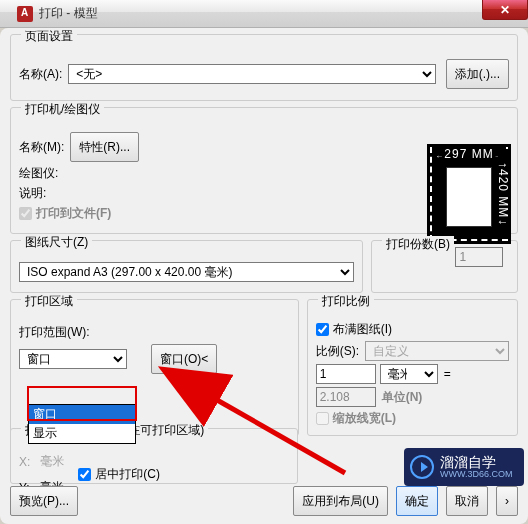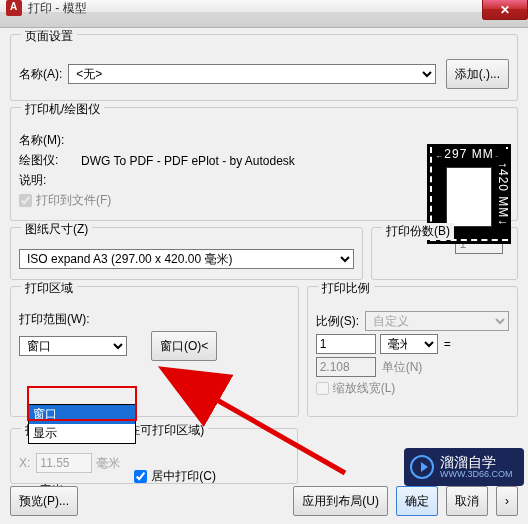--- a/index.html
+++ b/index.html
@@ -1,24 +1,24 @@
 <!DOCTYPE html>
 <html><head>
 <meta charset="utf-8">
 <style>
 * { box-sizing: border-box; margin: 0; padding: 0; font-family: "Microsoft YaHei", "SimSun", Arial, sans-serif; font-size: 12px; }
 body { background: #d4d0c8; width: 528px; height: 524px; position: relative; overflow: hidden; }
 
-.titlebar { height: 28px; background: linear-gradient(to bottom, #fafafa 0%, #e8e8e8 45%, #d8d8d8 46%, #cfcfcf 100%); border-bottom: 1px solid #b0b0b0; display: flex; padding-left: 6px; position: relative; }
+.titlebar { height: 28px; background: linear-gradient(to bottom, #fafafa 0%, #e8e8e8 45%, #d8d8d8 46%, #cfcfcf 100%); border-bottom: 1px solid #b0b0b0; display: flex; align-items: center; padding-left: 17px; position: relative; }
 .title-icon { width: 16px; height: 16px; background: #b22222; border-radius: 2px; margin-right: 6px; position: relative; }
 .title-icon::after { content: "A"; color: #fff; font-weight: bold; font-size: 10px; position: absolute; top: 1px; left: 4px; }
 .titlebar-text { color: #333; }
 .close-btn { position: absolute; right: 0; top: 0; width: 46px; height: 20px; background: linear-gradient(to bottom, #e68 0%, #c93434 45%, #b02020 46%, #a01818 100%); border: 1px solid #8a1515; border-top: none; border-bottom-left-radius: 3px; border-bottom-right-radius: 3px; display: flex; align-items: center; justify-content: center; color: #fff; font-size: 13px; font-weight: bold; cursor: pointer; }
 
-.body { padding: 6px 10px 10px 10px; background: #f0f0f0; height: calc(100% - 28px); position: relative; }
+.body { padding: 6px 10px 10px 10px; background: #f0f0f0; height: calc(100% - 28px); position: relative; border-radius: 8px; }
 
 fieldset, .group { border: 1px solid #ccc; border-radius: 3px; padding: 6px 8px 8px 8px; margin-bottom: 6px; background: #f0f0f0; }
 legend, .group-title { font-size: 12px; color: #000; padding: 0 4px; }
 .group-title { position: relative; top: -13px; left: 2px; background: #f0f0f0; display: inline-block; margin-bottom: -8px; }
 
 .row { display: flex; align-items: center; margin: 3px 0; }
 .lbl { white-space: nowrap; margin-right: 6px; }
 
 select, input[type=text] { height: 20px; border: 1px solid #7a7a7a; background: #fff; padding: 0 3px; font-size: 12px; }
 select { padding-right: 14px; }
@@ -50,21 +50,21 @@
 .print-area .scope-select { width: 108px; }
 
 .dropdown-open { position: absolute; left: 28px; top: 376px; width: 108px; border: 1px solid #000; background: #fff; z-index: 50; }
 .dropdown-open .opt { padding: 1px 4px; cursor: pointer; }
 .dropdown-open .opt.sel { background: #1a6fd6; color: #fff; }
 .red-highlight { position: absolute; left: 27px; top: 358px; width: 110px; height: 35px; border: 2px solid #e00000; z-index: 60; pointer-events: none; }
 
 .offset-inputs input { width: 56px; }
 .scale-inputs input { width: 60px; }
 .scale-inputs select { width: 58px; }
-.disabled-text { color: #888; }
+.disabled-text { color: #888; font-weight: bold; }
 input:disabled, select:disabled { background: #f0f0f0; color: #888; }
 
 .bottom-bar { display:flex; gap:8px; position:absolute; left:10px; right:10px; bottom:8px; align-items:center; }
 .bottom-bar .spacer { flex:1; }
 .ok-btn { border: 1px solid #3a7fd5; background: linear-gradient(#eaf3fe,#cfe4fb); }
 .expand-btn { width:22px; padding:0; }
 
 .watermark { position:absolute; right:4px; bottom:38px; width:120px; height:38px; background:#1a2657; border-radius:4px; display:flex; align-items:center; padding:0 6px; gap:6px; z-index:80; }
 .watermark .wm-icon { width:24px; height:24px; border:2px solid #4fa0ff; border-radius:50%; position:relative; }
 .watermark .wm-icon::after { content:""; position:absolute; left:9px; top:5px; border-left:7px solid #4fa0ff; border-top:5px solid transparent; border-bottom:5px solid transparent; }
@@ -98,24 +98,24 @@
         <option>&lt;无&gt;</option>
       </select>
       <button class="btn">添加(.)...</button>
     </div>
   </div>
 
   <div class="group printer">
     <span class="group-title">打印机/绘图仪</span>
     <div class="row">
       <span class="lbl">名称(M):</span>
+      <button class="btn">特性(R)...</button>
     </div>
     <div class="row" style="width:300px">
       <span class="lbl" style="width:56px">绘图仪:</span>
-      <span class="value-text">DWG To PDF - PDF ePlot - by Autodesk</span>
     </div>
     <div class="row">
       <span class="lbl" style="width:56px">说明:</span>
     </div>
     <div class="row" style="justify-content:space-between; width:380px">
       <label class="checkbox-row">
         <input type="checkbox" checked="" disabled="" style="">
         <span class="disabled-text">打印到文件(F)</span>
       </label>
     </div>
@@ -157,20 +157,24 @@
           <option>窗口</option>
         </select>
         <span style="width:24px"></span>
         <button class="btn">窗口(O)&lt;</button>
       </div>
       <div style="height:44px"></div>
     </div>
 
     <div class="group" style="flex:1">
       <span class="group-title">打印比例</span>
+      <label class="checkbox-row">
+        <input type="checkbox" checked="" style="">
+        <span>布满图纸(I)</span>
+      </label>
       <div class="row">
         <span class="lbl">比例(S):</span>
         <select disabled="" style="flex:1">
           <option>自定义</option>
         </select>
       </div>
       <div class="row scale-inputs">
         <input type="text" value="1" style="">
         <span style="width:4px"></span>
         <select><option>毫米</option></select>
@@ -187,21 +191,20 @@
       </label>
     </div>
   </div>
 
   <div class="group" style="position:absolute; left:10px; top:400px; width:288px; height:56px;">
     <span class="group-title">打印偏移 (原点设置在可打印区域)</span>
     <div style="display:flex; gap:14px; align-items:center">
       <div class="offset-inputs" style="display:flex; flex-direction:column; gap:3px">
         <div class="row" style="opacity:0.35">
           <span class="lbl">X:</span>
-          <input type="text" value="11.55" style="">
           <span style="margin-left:4px">毫米</span>
         </div>
         <div class="row">
           <span class="lbl">Y:</span>
           <span style="margin-left:4px">毫米</span>
         </div>
       </div>
       <label class="checkbox-row">
         <input type="checkbox" checked="" style="">
         <span>居中打印(C)</span>

